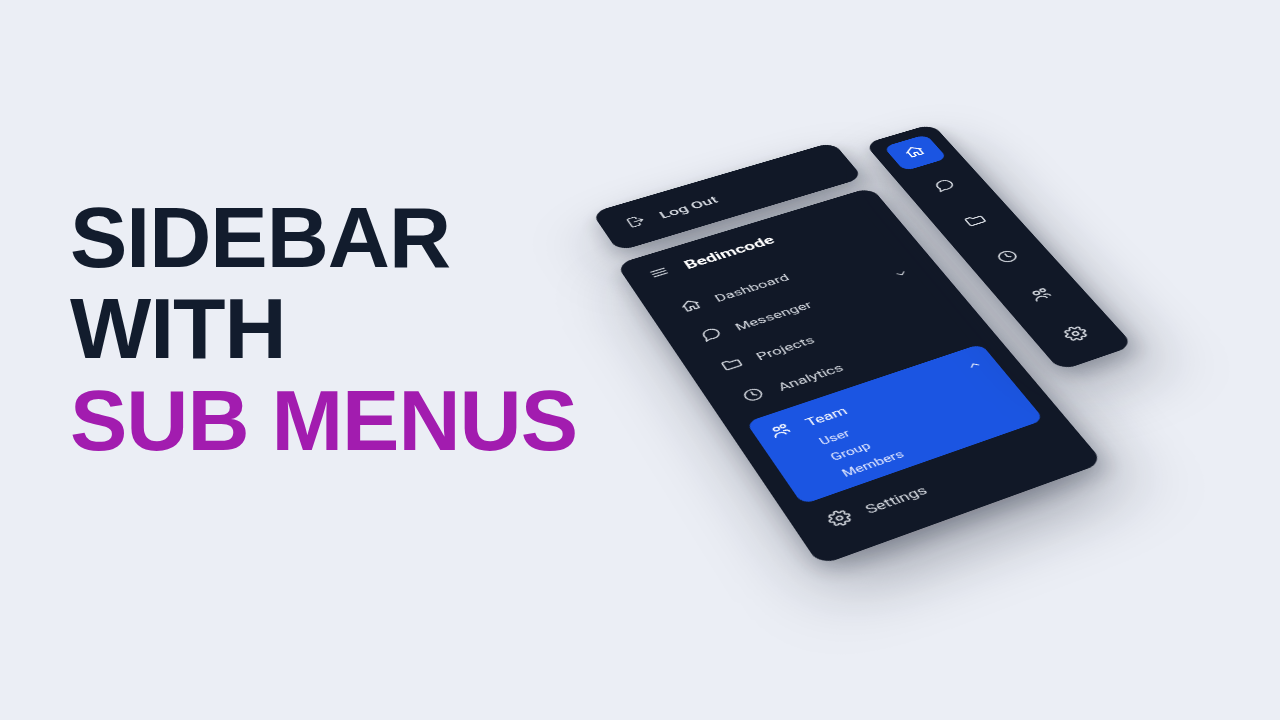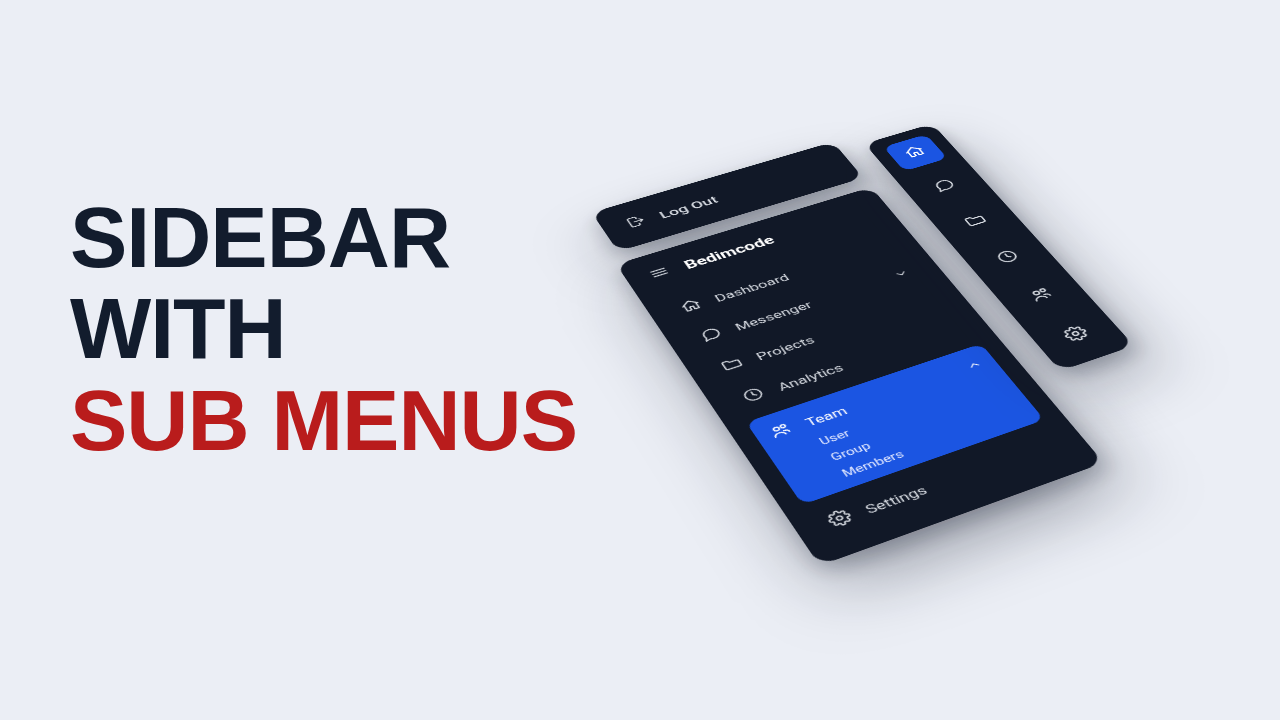--- a/index.html
+++ b/index.html
@@ -22,21 +22,21 @@
     gap: 7px;
   }
   .headline span {
     font-size: 86px;
     font-weight: 900;
     line-height: 0.98;
     letter-spacing: -1px;
     font-family: "Arial Black", "Helvetica Neue", sans-serif;
   }
   .headline .dark { color: #121c2d; }
-  .headline .accent { color: #b91c1c; }
+  .headline .accent { color: #a21caf; }
 
   
   .scene {
     position: absolute;
     left: 600px;
     top: -120px;
     width: 800px;
     height: 1000px;
     perspective: 2400px;
     perspective-origin: 50% 50%;

